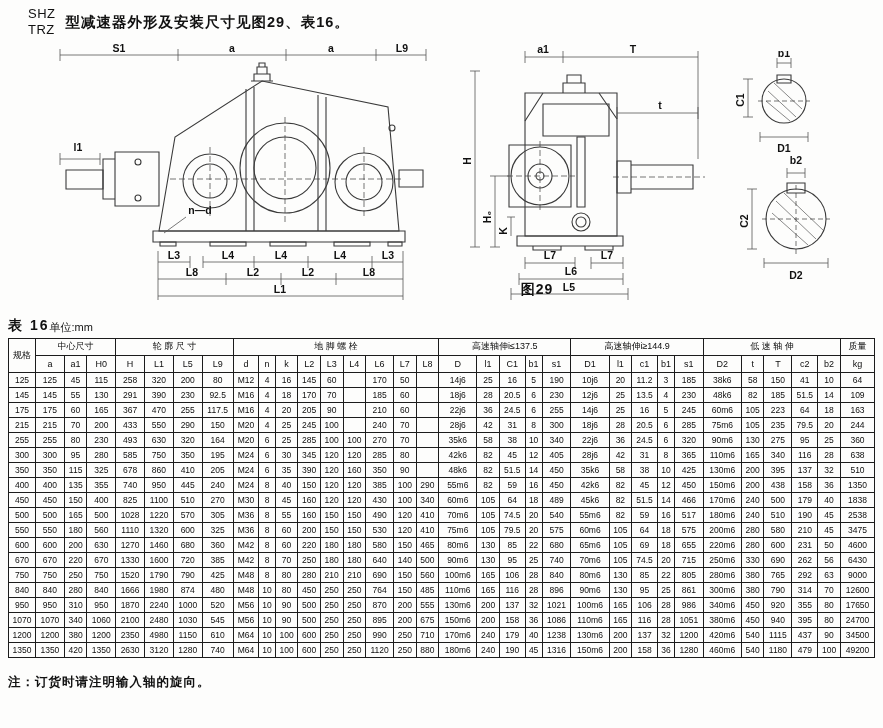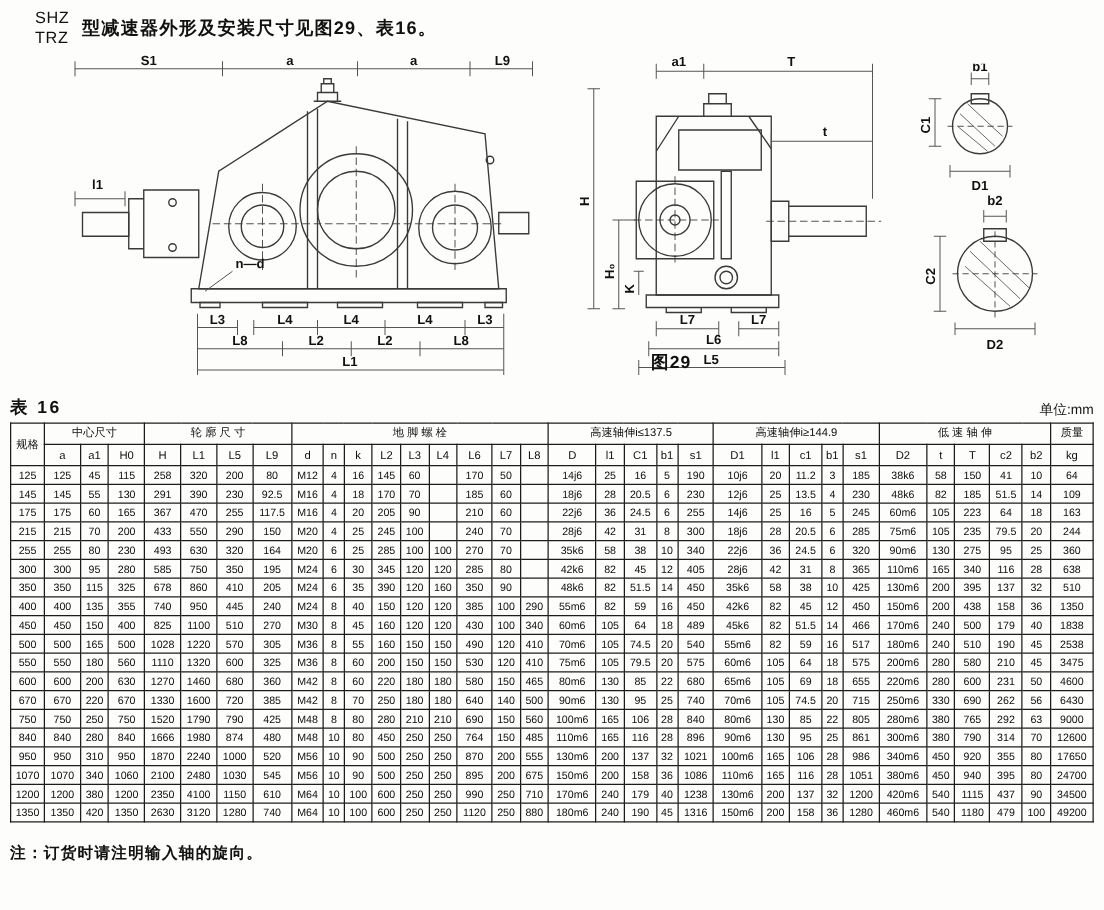--- a/index.html
+++ b/index.html
@@ -3,31 +3,31 @@
 <meta charset="utf-8">
 <style>
   * { box-sizing: border-box; margin: 0; padding: 0; }
   html,body { background:#fff; }
   .page {
     position: relative;
     width: 883px; height: 728px;
     background: #fdfdfc;
     font-family: "Liberation Sans", "DejaVu Sans", sans-serif;
     color: #111;
-    padding: 6px 8px 0 8px;
+    padding: 6px 20px 0 8px;
     overflow: hidden;
   }
   .header-row { display:flex; align-items:center; gap:10px; margin-left:20px; }
   .model-codes { display:flex; flex-direction:column; font-size:13px; line-height:1.25; letter-spacing:.5px; }
   .intro-text { font-size:14.5px; font-weight:bold; letter-spacing:1px; }
   .drawing-area { position:relative; width:867px; height:272px; margin-top:2px; }
   .drawing-area svg { position:absolute; }
   .fig-caption { position:absolute; left:469px; top:240px; width:120px; text-align:center;
     font-size:14px; font-weight:bold; letter-spacing:1px; }
-  .table-title-row { display:flex; justify-content:space-between; align-items:flex-end; margin:4px 0 3px 0; }
+  .table-title-row { display:flex; align-items:flex-end; margin:4px 0 3px 0; }
   .table-title { font-size:14px; font-weight:bold; letter-spacing:2px; }
   .unit-label { font-size:11px; }
   table.dim-table { border-collapse:collapse; width:867px; table-layout:auto; }
   .dim-table th, .dim-table td {
     border:1px solid #1c1c1c; text-align:center; vertical-align:middle;
     padding:0 1px; white-space:nowrap;
     font-size:8.5px; height:15px; color:#0d0d0d;
   }
   .dim-table thead th { font-weight:normal; font-size:9px; height:17px;text-align:center; }
   .dim-table th.spec-head { width:27px; white-space:normal; line-height:1.2; font-size:9px; }
@@ -821,21 +821,21 @@
           <td>395</td>
           <td>80</td>
           <td>24700</td>
         </tr>
         <tr>
           <td>1200</td>
           <td>1200</td>
           <td>380</td>
           <td>1200</td>
           <td>2350</td>
-          <td>4100</td>
+          <td>4980</td>
           <td>1150</td>
           <td>610</td>
           <td>M64</td>
           <td>10</td>
           <td>100</td>
           <td>600</td>
           <td>250</td>
           <td>250</td>
           <td>990</td>
           <td>250</td>

